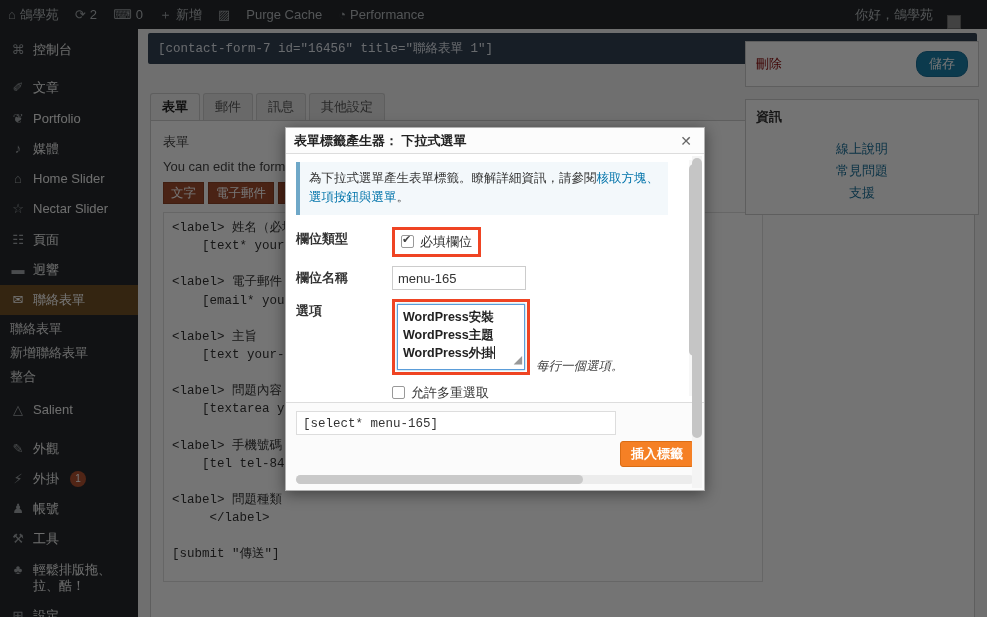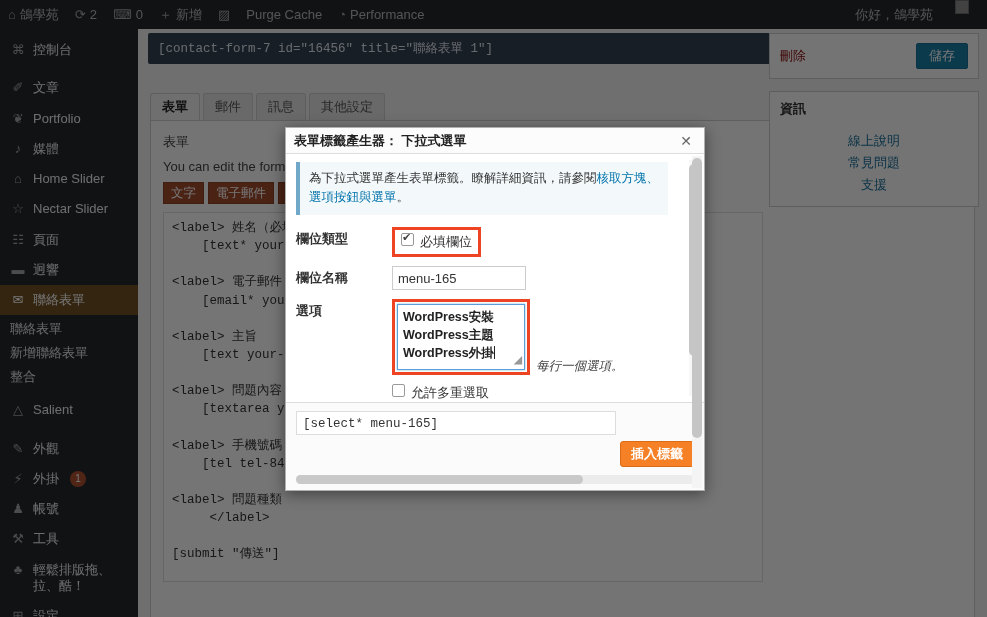--- a/index.html
+++ b/index.html
@@ -21,21 +21,21 @@
   #adminbar {
     position: absolute; top: 0; left: 0; right: 0; height: 29px;
     background: #23282d; color: #b4b9be;
     font-size: 13px; line-height: 29px;
     display: flex; align-items: center; white-space: nowrap;
   }
   #adminbar .ab-item {
     display: inline-flex; align-items: center; gap: 4px;
     padding: 0 8px; height: 29px; color: #b4b9be; cursor: pointer;
   }
-  #adminbar .ab-right { margin-left: auto; padding-right: 18px; display: flex; align-items: flex-start; gap: 22px;}
+  #adminbar .ab-right { margin-left: auto; padding-right: 26px; display: flex; align-items: flex-end; gap: 14px;}
   .ab-ico { font-size: 13px; opacity: .85; display:inline-block; }
   .ab-avatar { width: 14px; height: 14px; background: #8f8f8f; border:1px solid #6d6d6d; display:inline-block; }
 
   
   #sidebar {
     position: absolute; top: 29px; left: 0; width: 138px; bottom: 0;
     background: #23282d; color: #eee;
     font-size: 13px; padding-top: 6px;
   }
   .menu-item {
@@ -86,29 +86,29 @@
     padding: 2px 7px; font-size:12.5px; cursor:pointer; line-height:16px;
   }
 
   .codearea {
     width: 600px; height: 370px; background:#fff; border:1px solid #ddd; margin-top:4px;
     font-family:"Liberation Mono","DejaVu Sans Mono",monospace; font-size:12.5px;
     color:#333; padding: 6px 8px; white-space: pre; overflow: hidden; line-height: 1.45;
   }
 
   
-  #rightcol { position:absolute; right: 8px; top: 4px; width: 210px; }
+  #rightcol { position:absolute; right: 8px; top: 12px; width: 234px; }
   .box { background:#fdfdfd; border:1px solid #ccc; margin-bottom:12px; }
   .box .boxhead { padding: 8px 10px; font-size:13px; font-weight:bold; color:#333; }
   .box .boxbody { padding: 4px 10px 10px 10px; text-align: center; }
   .box .boxbody a { display:block; color:#0073aa; text-decoration:none; padding: 2px 0; cursor:pointer;}
   .savebar { display:flex; align-items:center; justify-content:space-between; padding: 9px 10px; }
   .del-link { color:#a00; cursor:pointer; font-size:13px; }
   .btn-primary {
-    background:#0085ba; border:1px solid #0073aa; color:#fff; border-radius:2px;
+    background:#0085ba; border:1px solid #0073aa; color:#fff; border-radius:11px;
     padding: 3px 12px; font-size:13px; cursor:pointer; font-weight: normal;
   }
 
   
   #modal {
     position:absolute; left: 285px; top: 127px; width: 420px; height: 364px;
     background:#737373; border:1px solid #b0b0b0;
     box-shadow: 0 3px 14px rgba(0,0,0,.45);
     display:flex; flex-direction:column; overflow:hidden;
   }
@@ -129,21 +129,21 @@
   }
   .notice a { color:#0073aa; text-decoration:none; cursor:pointer;}
 
   .frow { display:flex; align-items:flex-start; margin-bottom: 9px; }
   .flabel { width: 96px; font-size:13px; font-weight:bold; color:#333; flex:none; padding-top: 3px;}
   .fctl { flex: 1; }
   .txt {
     border:1px solid #ccc; background:#fff; padding: 3px 5px; font-size:13px; color:#333;
     width: 134px; height: 24px; line-height: 17px;
   }
-  .checkrow { display:flex; align-items:flex-start; gap:6px; font-size:13px; color:#333; }
+  .checkrow { display:flex; align-items:center; gap:6px; font-size:13px; color:#333; }
   .cbx {
     width:13px; height:13px; border:1px solid #999; background:#fff; display:inline-block;
     position:relative; flex:none; border-radius:2px;
   }
   .cbx.on::after {
     content:"\2714"; position:absolute; left:0px; top:-3px; font-size:11px; color:#444;
   }
   .hl-red { border: 3px solid #ef4423; padding: 3px 6px; display:inline-block; }
   .opts-hl { border:3px solid #ef4423; padding: 2px; display:inline-block;font-weight:bold; }
   .opts-ta {

